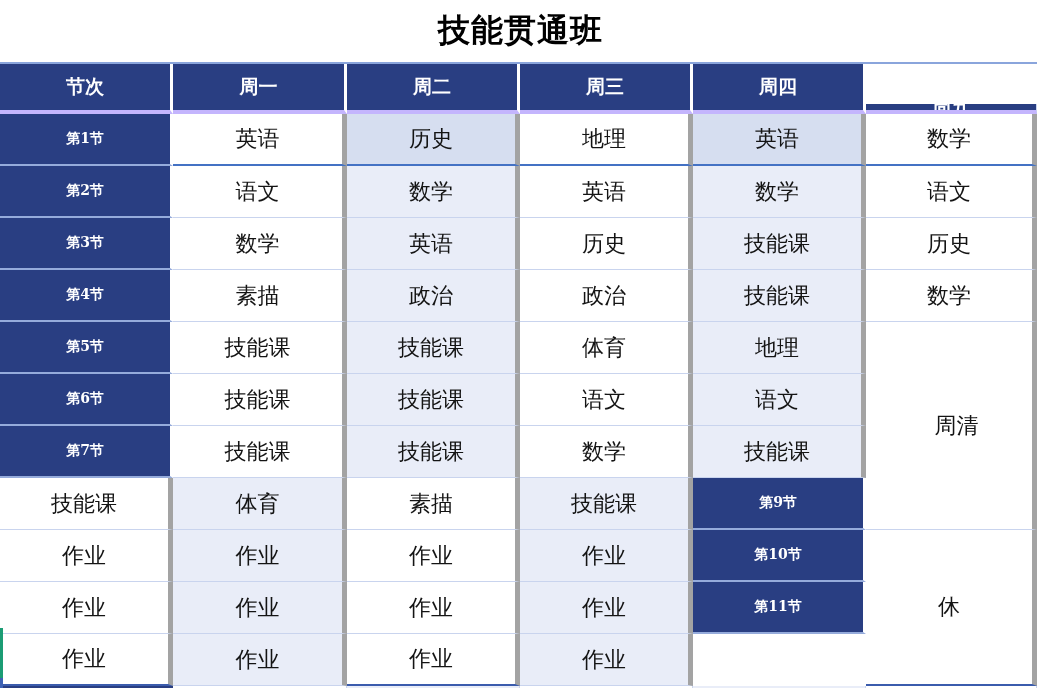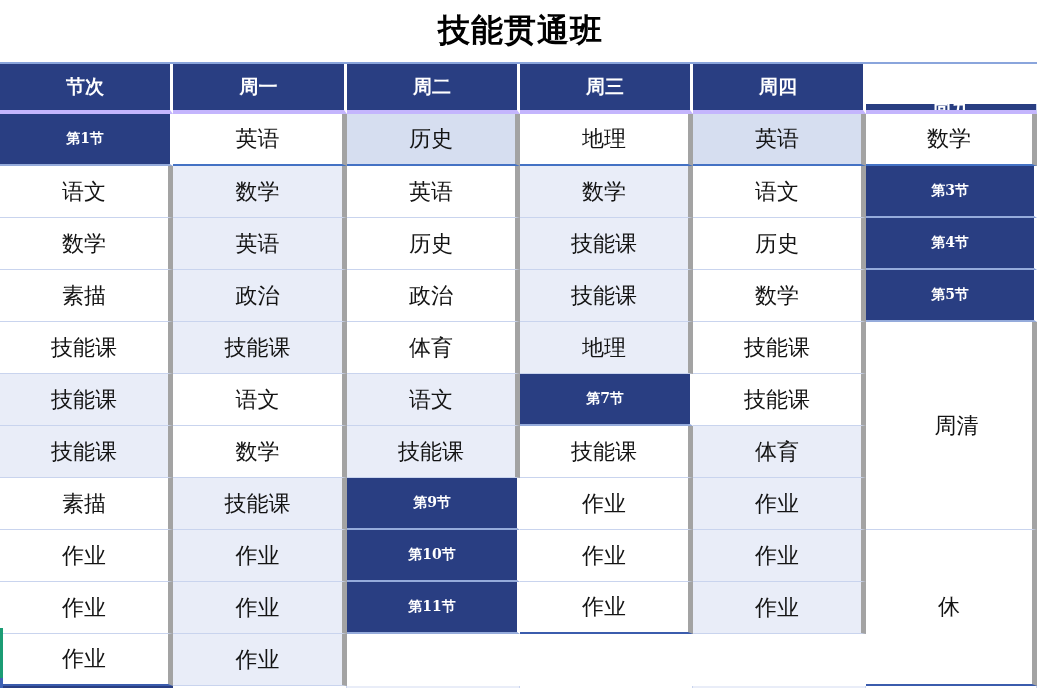--- a/index.html
+++ b/index.html
@@ -93,20 +93,21 @@
       <div class="c h">周二</div>
       <div class="c h">周三</div>
       <div class="c h">周四</div>
       <div class="c h last">周五</div>
       <div class="c p">第1节</div>
       <div class="c s r1">英语</div>
       <div class="c s dark1 r1">历史</div>
       <div class="c s r1">地理</div>
       <div class="c s dark1 r1">英语</div>
       <div class="c s r1">数学</div>
+      <div class="c p">第2节</div>
       <div class="c s">语文</div>
       <div class="c s light">数学</div>
       <div class="c s">英语</div>
       <div class="c s light">数学</div>
       <div class="c s">语文</div>
       <div class="c p">第3节</div>
       <div class="c s">数学</div>
       <div class="c s light">英语</div>
       <div class="c s">历史</div>
       <div class="c s light">技能课</div>
@@ -115,20 +116,21 @@
       <div class="c s">素描</div>
       <div class="c s light">政治</div>
       <div class="c s">政治</div>
       <div class="c s light">技能课</div>
       <div class="c s">数学</div>
       <div class="c p">第5节</div>
       <div class="c s">技能课</div>
       <div class="c s light">技能课</div>
       <div class="c s">体育</div>
       <div class="c s light">地理</div>
+      <div class="c p">第6节</div>
       <div class="c s">技能课</div>
       <div class="c s light">技能课</div>
       <div class="c s">语文</div>
       <div class="c s light">语文</div>
       <div class="c p">第7节</div>
       <div class="c s">技能课</div>
       <div class="c s light">技能课</div>
       <div class="c s">数学</div>
       <div class="c s light">技能课</div>
       <div class="c s">技能课</div>

